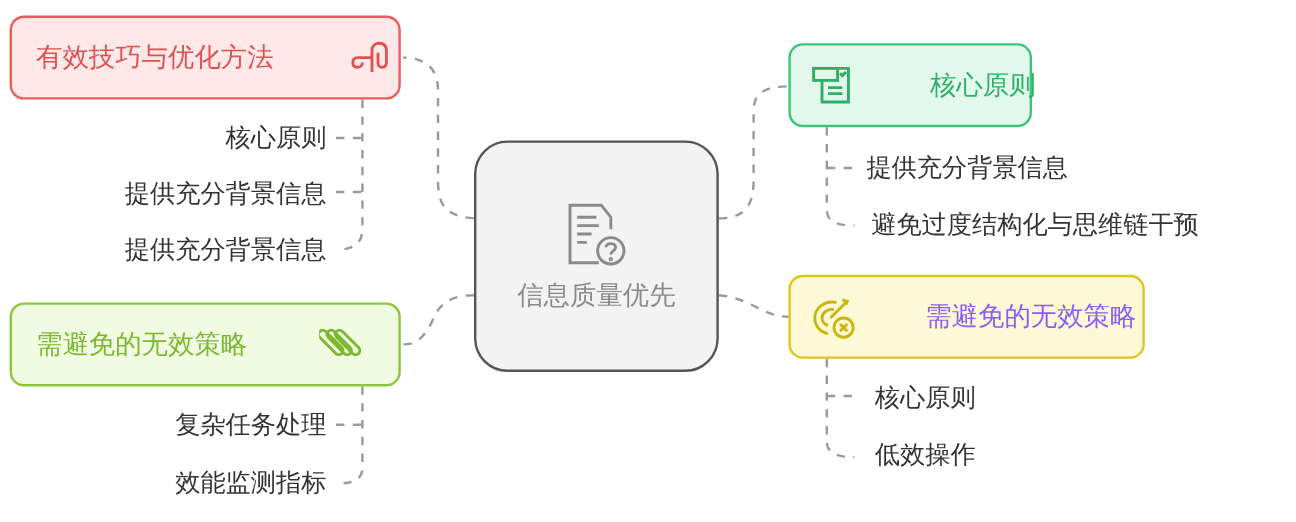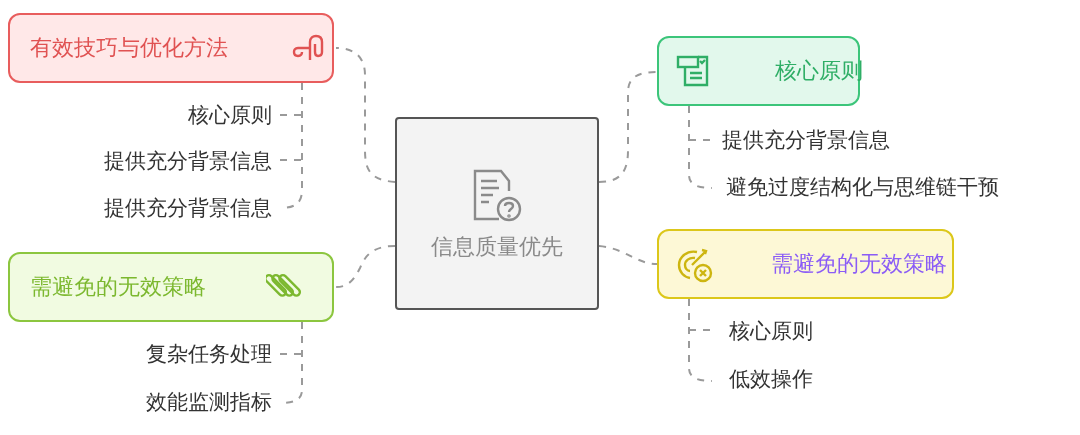--- a/index.html
+++ b/index.html
@@ -6,21 +6,21 @@
   body { width:1080px; height:435px; position:relative; overflow:hidden;
          font-family:"DejaVu Sans", "Liberation Sans", sans-serif; }
   .conn { position:absolute; left:0; top:0; width:1080px; height:435px; }
   .node { position:absolute; box-sizing:border-box; border-radius:12px; border:2px solid;
           display:flex; align-items:center; font-size:22px; white-space:nowrap;gap:48px; }
   .n-red { left:8px; top:13px; width:326px; height:70px; background:#ffe8e8; border-color:#e85d5d; color:#e05252; padding-left:20px; }
   .n-lime { left:8px; top:252px; width:326px; height:70px; background:#f1fbe1; border-color:#8cc63f; color:#7cb82f; padding-left:20px; }
   .n-green { left:657px; top:36px; width:203px; height:70px; background:#e2f8ec; border-color:#3cc57a; color:#2fae66; padding-left:16px;text-align:center; }
   .n-yellow { left:657px; top:229px; width:297px; height:70px; background:#fdf8d6; border-color:#dcc71a; color:#8b5cf6; padding-left:16px; }
   .center { position:absolute; left:395px; top:117px; width:204px; height:193px; box-sizing:border-box;
-            border:2px solid #555; border-radius:4px; background:#f3f3f3; display:flex; flex-direction:column;
+            border:2px solid #555; border-radius:28px; background:#f3f3f3; display:flex; flex-direction:column;
             align-items:center; justify-content:center; color:#8a8a8a; font-size:22px; text-align:center; }
   .center-label { width:150px; line-height:28px; margin-top:6px; }
   .icon { display:inline-flex; align-items:center; justify-content:center; }
   .leaf { position:absolute; font-size:21px; color:#333; white-space:nowrap; }
   .leaf.r { text-align:right; }
 </style>
 </head>
 <body>
 
 <svg class="conn" viewBox="0 0 1080 435">

